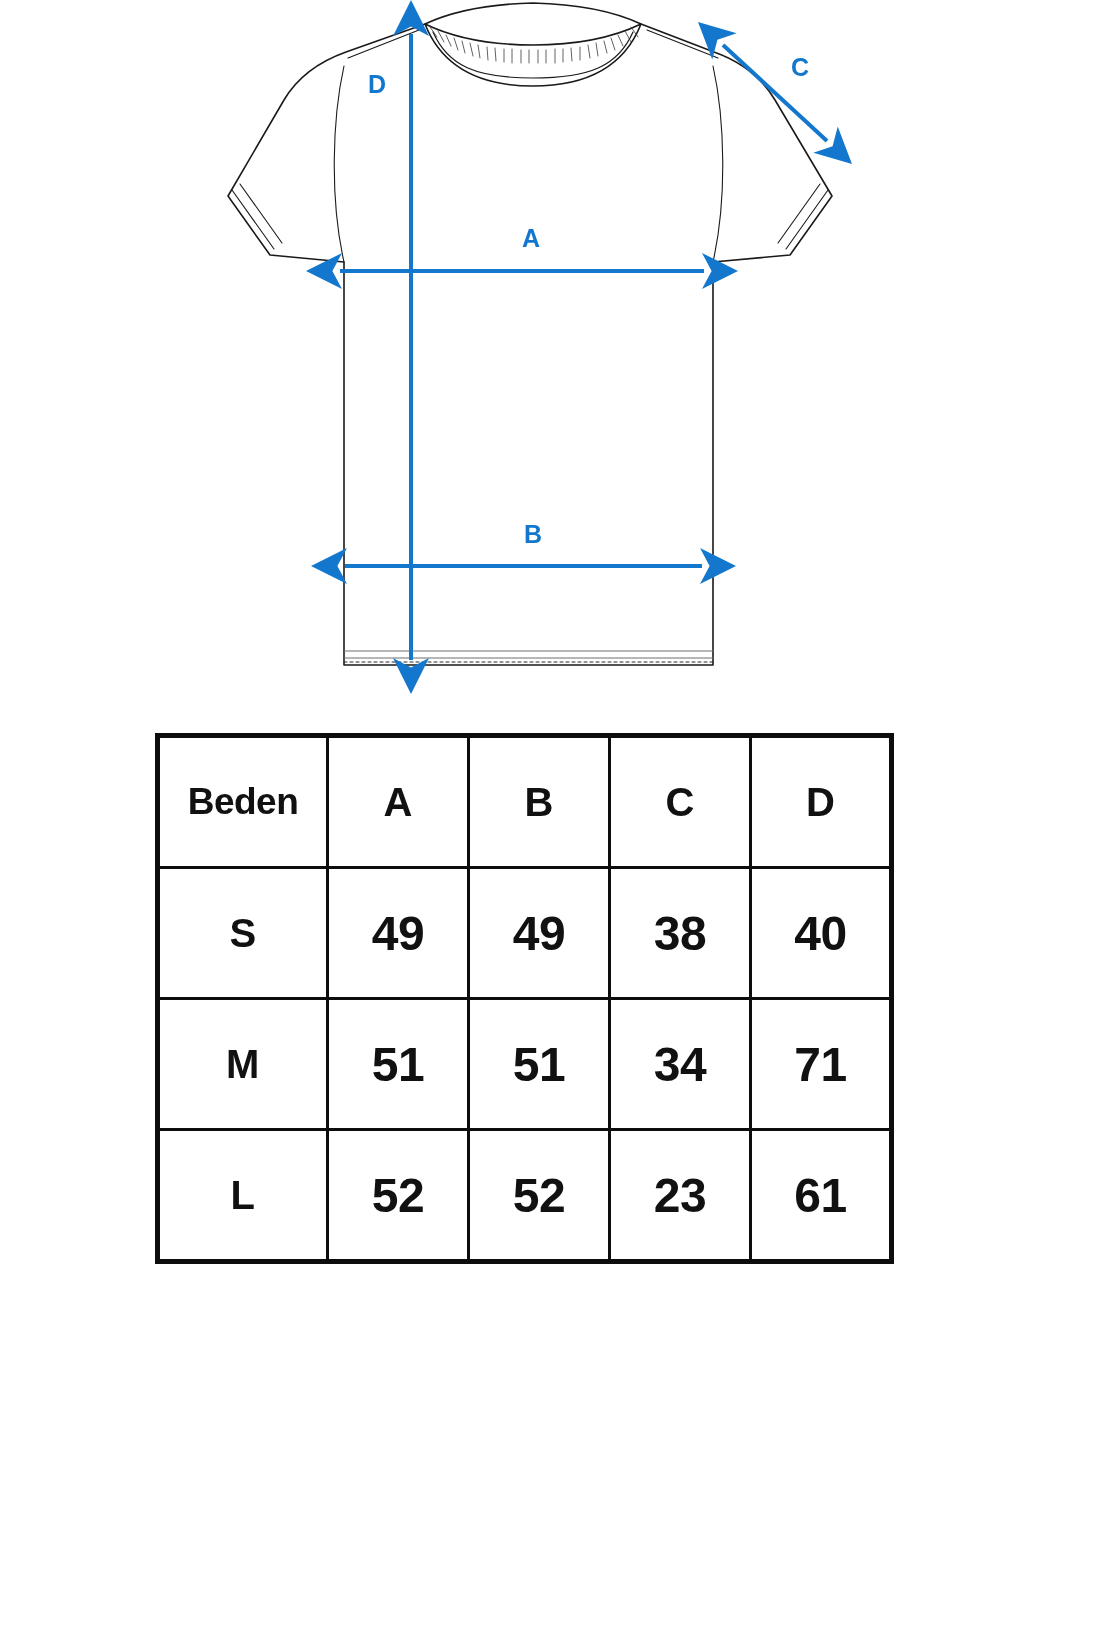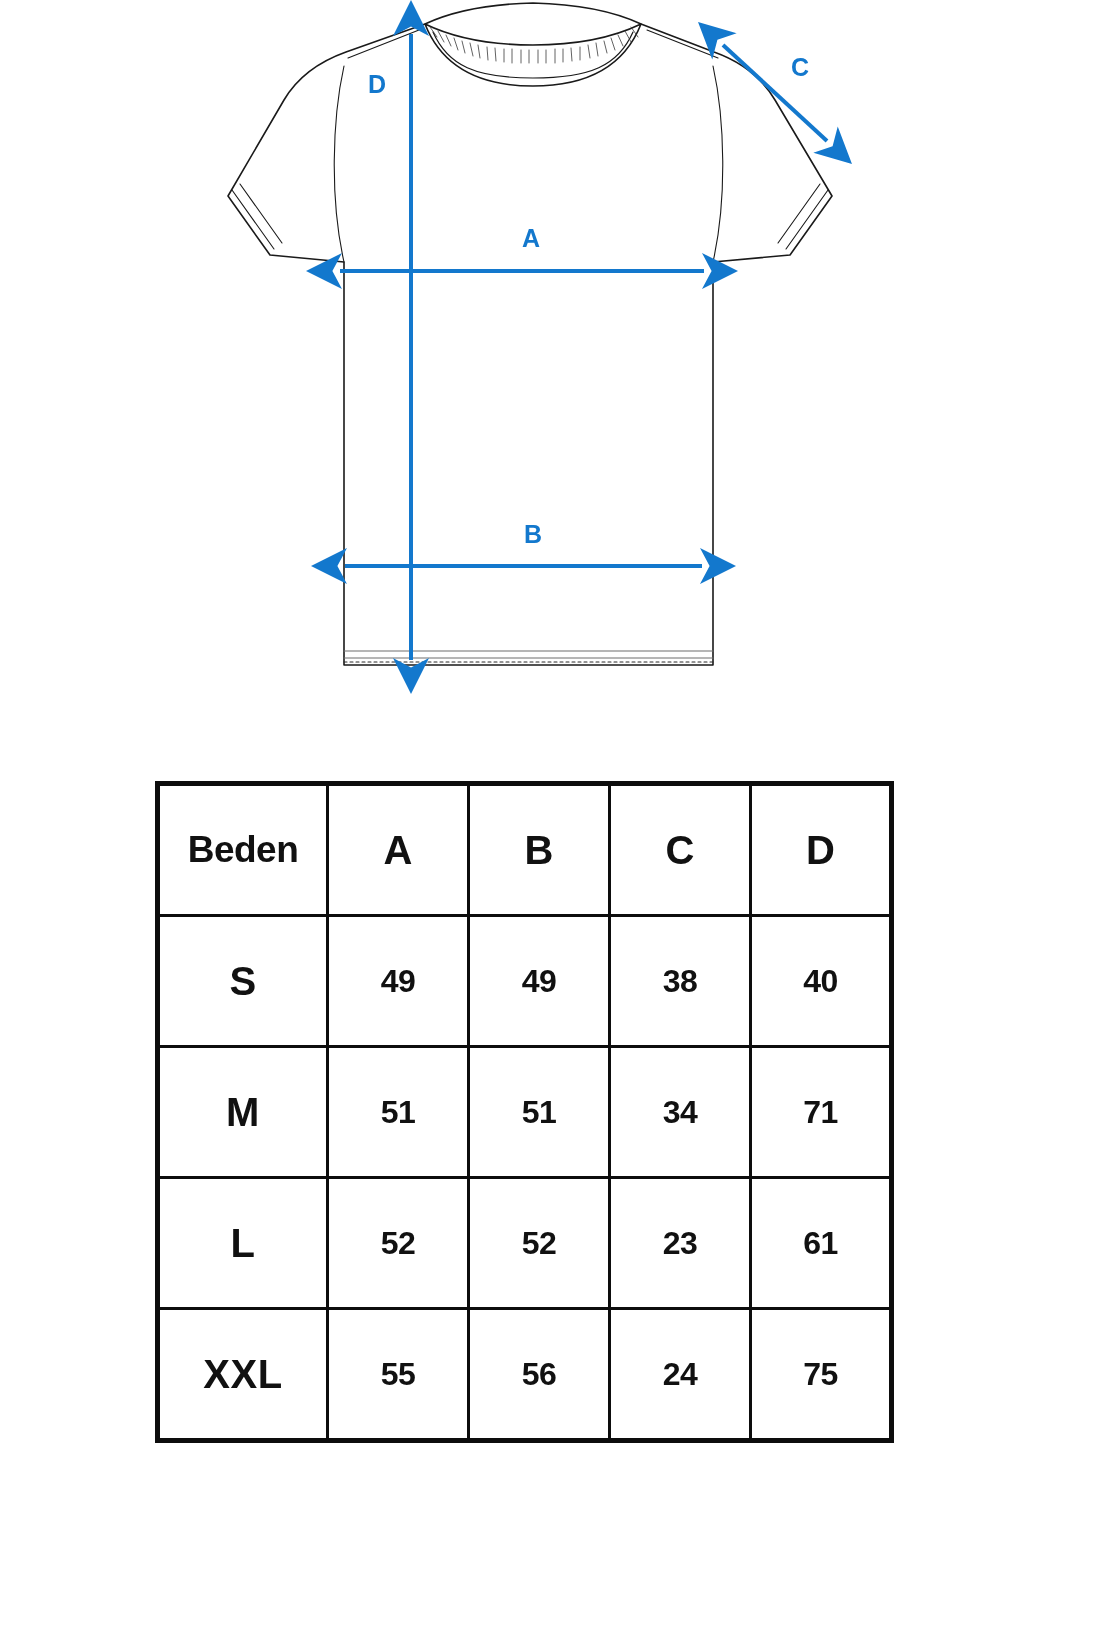--- a/index.html
+++ b/index.html
@@ -35,21 +35,20 @@
     position: absolute;
     left: 155px;
     top: 733px;
     width: 735px;
   }
   table.size-table {
     border-collapse: collapse;
     table-layout: fixed;
     width: 735px;
     border: 5px solid #0d0d0d;
-    margin-top: 48px;
   }
   table.size-table col.c-size  { width: 170px; }
   table.size-table col.c-meas  { width: 141px; }
 
   table.size-table td,
   table.size-table th {
     border: 3px solid #0d0d0d;
     text-align: center;
     vertical-align: middle;
     height: 128px;
@@ -64,21 +63,21 @@
   table.size-table thead th.hdr-size {
     font-size: 37px;
     letter-spacing: -0.5px;
   }
   table.size-table tbody td.size-cell {
     font-size: 40px;
     font-weight: 600;
     letter-spacing: 0.5px;
   }
   table.size-table tbody td.val-cell {
-    font-size: 32px;
+    font-size: 48px;
     font-weight: 800;
     letter-spacing: -0.5px;
   }
 
   
   .dim-label {
     font-size: 25px;
     font-weight: 800;
     fill: #1378cd;
     font-family: "Liberation Sans", sans-serif;
@@ -236,22 +235,15 @@
         <td class="val-cell">34</td>
         <td class="val-cell">71</td>
       </tr>
       <tr>
         <td class="size-cell">L</td>
         <td class="val-cell">52</td>
         <td class="val-cell">52</td>
         <td class="val-cell">23</td>
         <td class="val-cell">61</td>
       </tr>
-      <tr>
-        <td class="size-cell">XXL</td>
-        <td class="val-cell">55</td>
-        <td class="val-cell">56</td>
-        <td class="val-cell">24</td>
-        <td class="val-cell">75</td>
-      </tr>
     </tbody>
   </table>
 </div>
 
 </body></html>

